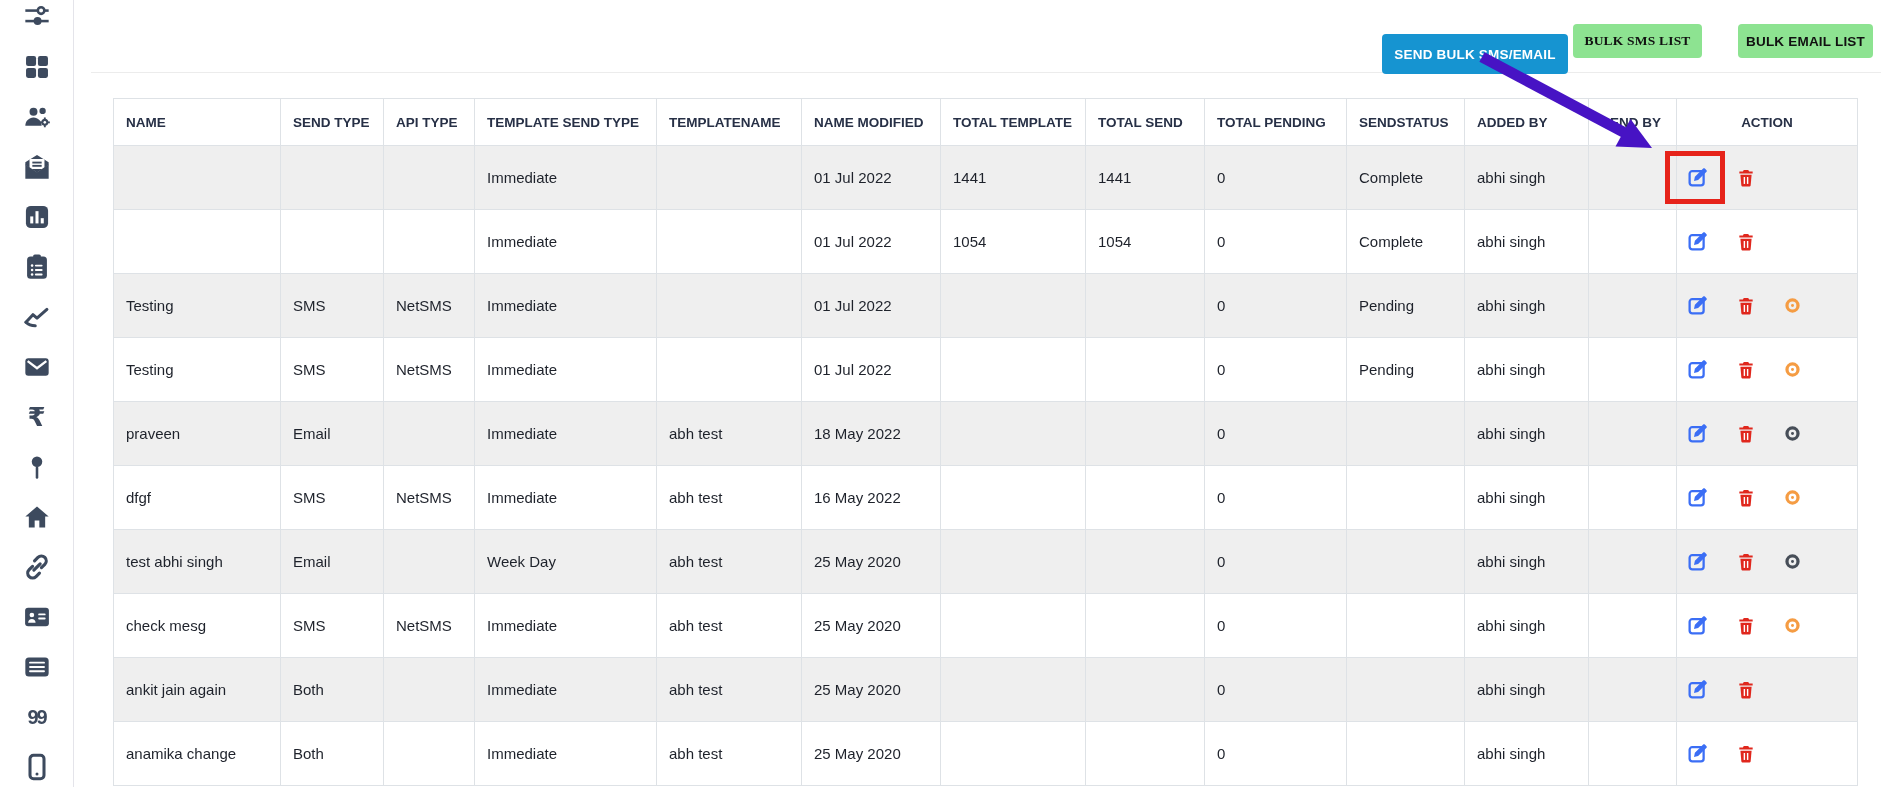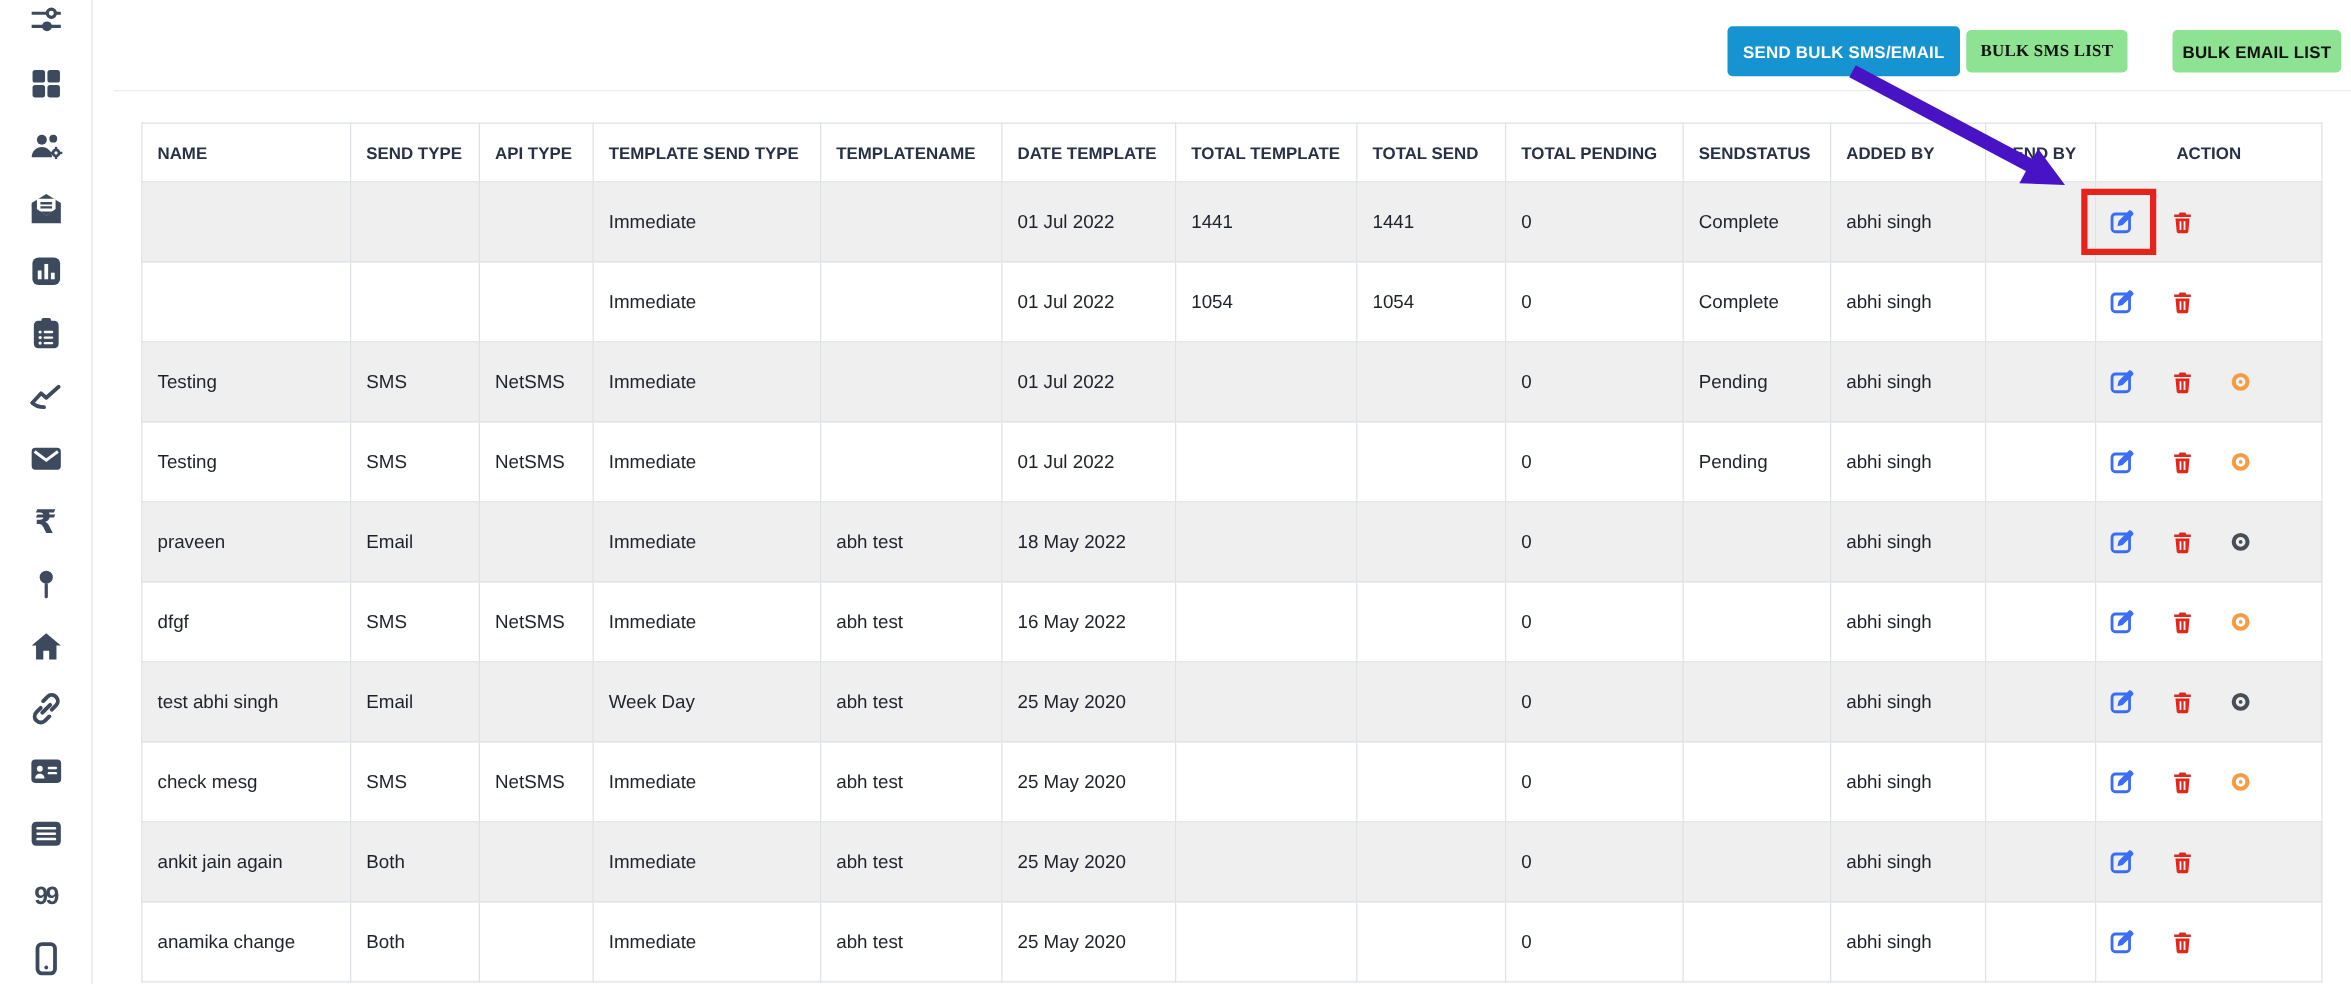--- a/index.html
+++ b/index.html
@@ -12,21 +12,21 @@
   .side-item{width:30px;height:30px;display:flex;align-items:center;justify-content:center;flex:0 0 auto;cursor:pointer;}
   .side-item svg{width:28px;height:28px;color:var(--sideicon);}
   .glyph{font-size:26px;font-weight:700;color:var(--sideicon);line-height:28px;}
   .glyph.quotes{letter-spacing:-2px;font-size:20px;}
 
   .top-divider{position:absolute;left:91px;right:0;top:72px;height:1px;background:#ececec;}
 
   
   .btn{position:absolute;display:flex;align-items:center;justify-content:center;
        border:none;border-radius:4px;font-weight:700;cursor:pointer;letter-spacing:.2px;}
-  .btn-primary{left:1382px;top:21px;width:186px;height:40px;background:var(--primary);color:#fff;font-size:13.5px;}
+  .btn-primary{left:1382px;top:34px;width:186px;height:40px;background:var(--primary);color:#fff;font-size:13.5px;}
   .btn-green-1{left:1573px;top:24px;width:129px;height:34px;background:var(--secondary);color:#111;font-size:13.5px;font-family:Liberation Serif, serif;}
   .btn-green-2{left:1706px;top:24px;width:135px;height:34px;background:var(--secondary);color:#111;font-size:13.5px;margin-left:32px;}
 
   
   .table-wrap{position:absolute;left:113px;top:98px;border-radius:31px;}
   table{border-collapse:collapse;table-layout:fixed;width:1744px;}
   th,td{border:1px solid var(--border);box-sizing:border-box;padding:0 12px;text-align:left;vertical-align:middle;}
   th{height:47px;font-size:13.5px;font-weight:700;color:#273046;white-space:nowrap;background:#fff;}
   th.center{text-align:center;}
   td{height:64px;font-size:15px;color:#1e222b;background:#fff;}
@@ -204,21 +204,21 @@
         <col style="width:88px">
       <col style="width:181px">
     </colgroup>
     <thead>
         <tr>
           <th>NAME</th>
           <th>SEND TYPE</th>
           <th>API TYPE</th>
           <th>TEMPLATE SEND TYPE</th>
           <th>TEMPLATENAME</th>
-          <th>DATE TEMPLATE</th>
+          <th>NAME MODIFIED</th>
           <th>TOTAL TEMPLATE</th>
           <th>TOTAL SEND</th>
           <th>TOTAL PENDING</th>
           <th>SENDSTATUS</th>
           <th>ADDED BY</th>
           <th>SEND BY</th>
           <th class="center">ACTION</th>
         </tr>
       </thead>
     <tbody>

